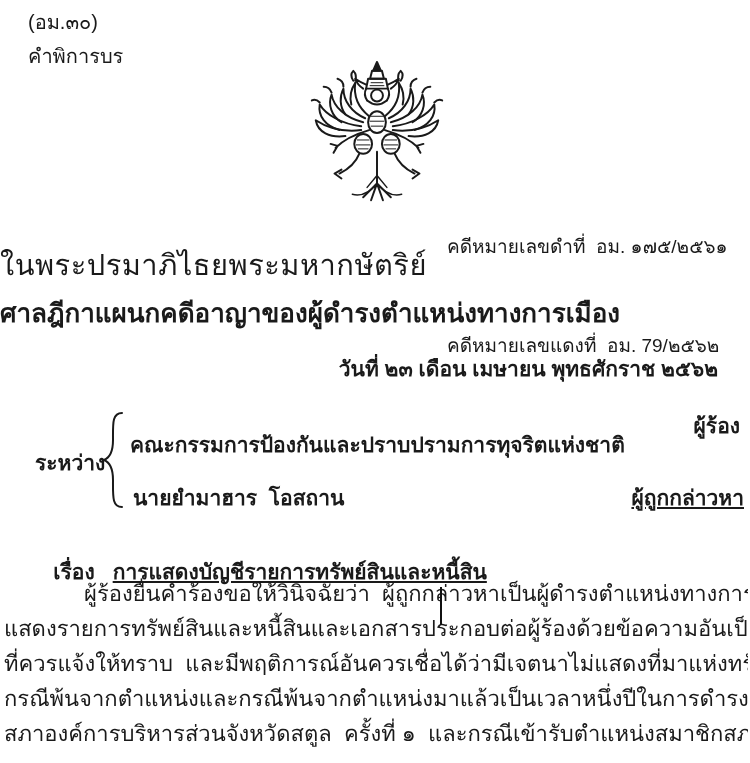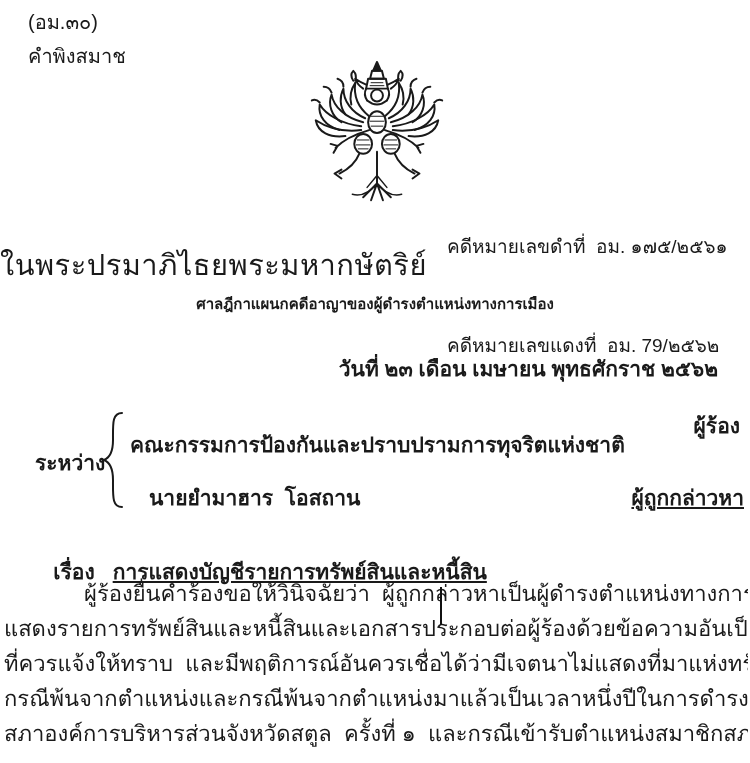--- a/index.html
+++ b/index.html
@@ -11,44 +11,44 @@
     overflow:hidden;
   }
   .page{position:relative;width:750px;height:604px;background:#fff;}
   .abs{position:absolute;}
   .form-code{left:28px;top:6px;font-size:20px;}
   .doc-type{left:28px;top:40px;font-size:20px;}
   .emblem{left:298px;top:58px;width:158px;height:160px;}
   .emblem svg{width:100%;height:100%;}
   .case-numbers{left:447px;top:164px;font-size:19px;line-height:33px;white-space:pre;}
   .title{left:0;right:0;top:242px;font-size:29px;letter-spacing:.5px;}
-  .court{left:0;right:0;top:292px;text-align:center;font-size:15px;font-weight:bold;}
+  .court{left:0;right:0;top:292px;font-size:26px;font-weight:bold;}
   .date-line{right:32px;top:352px;font-size:21px;white-space:pre;font-weight:bold;}
   .between{left:35px;top:446px;font-size:21px;font-weight:bold;}
   .brace{left:100px;top:410px;width:26px;height:100px;}
   .brace svg{width:100%;height:100%;}
   .petitioner{left:130px;top:409px;font-size:21px;font-weight:bold;white-space:pre;margin-top:19px;}
   .petitioner-role{right:10px;top:409px;font-size:21px;font-weight:bold;}
-  .accused{left:149px;top:481px;font-size:21px;font-weight:bold;white-space:pre;}
+  .accused{left:133px;top:481px;font-size:21px;font-weight:bold;white-space:pre;}
   .accused-role{right:6px;top:481px;font-size:21px;font-weight:bold;text-decoration:underline;}
   .subject{left:30px;top:531px;font-size:21px;font-weight:bold;white-space:pre;}
   .subject .subject-text{margin-left:18px;text-decoration:underline;}
   .body-block{left:4px;top:576px;width:744px;font-size:22px;line-height:35px;}
   .body-line{white-space:pre;overflow:hidden;height:35px;}
   .body-line.indent{text-indent:80px;}
   .cursor-mark{left:440px;top:587px;width:2px;height:38px;background:#111;}
 </style>
 </head>
 <body>
 
 <div class="page">
 
   <div class="abs form-code">(อม.๓๐)</div>
 
-  <div class="abs doc-type">คำพิงสมาช</div>
+  <div class="abs doc-type">คำพิการบร</div>
 
   <div class="abs emblem">
     <svg viewBox="0 0 160 160" xmlns="http://www.w3.org/2000/svg">
       <g stroke="#1a1a1a" fill="none" stroke-width="2" stroke-linecap="round" stroke-linejoin="round">
 
         <path d="M80,3 L76,12 L84,12 Z" fill="#1a1a1a"></path>
         <path d="M75,12 L85,12 L87,20 L73,20 Z"></path>
         <path d="M71,20 L89,20 L91,30 L69,30 Z"></path>
         <path d="M74,24 L86,24 M73,27 L87,27" stroke-width="1"></path>
 

